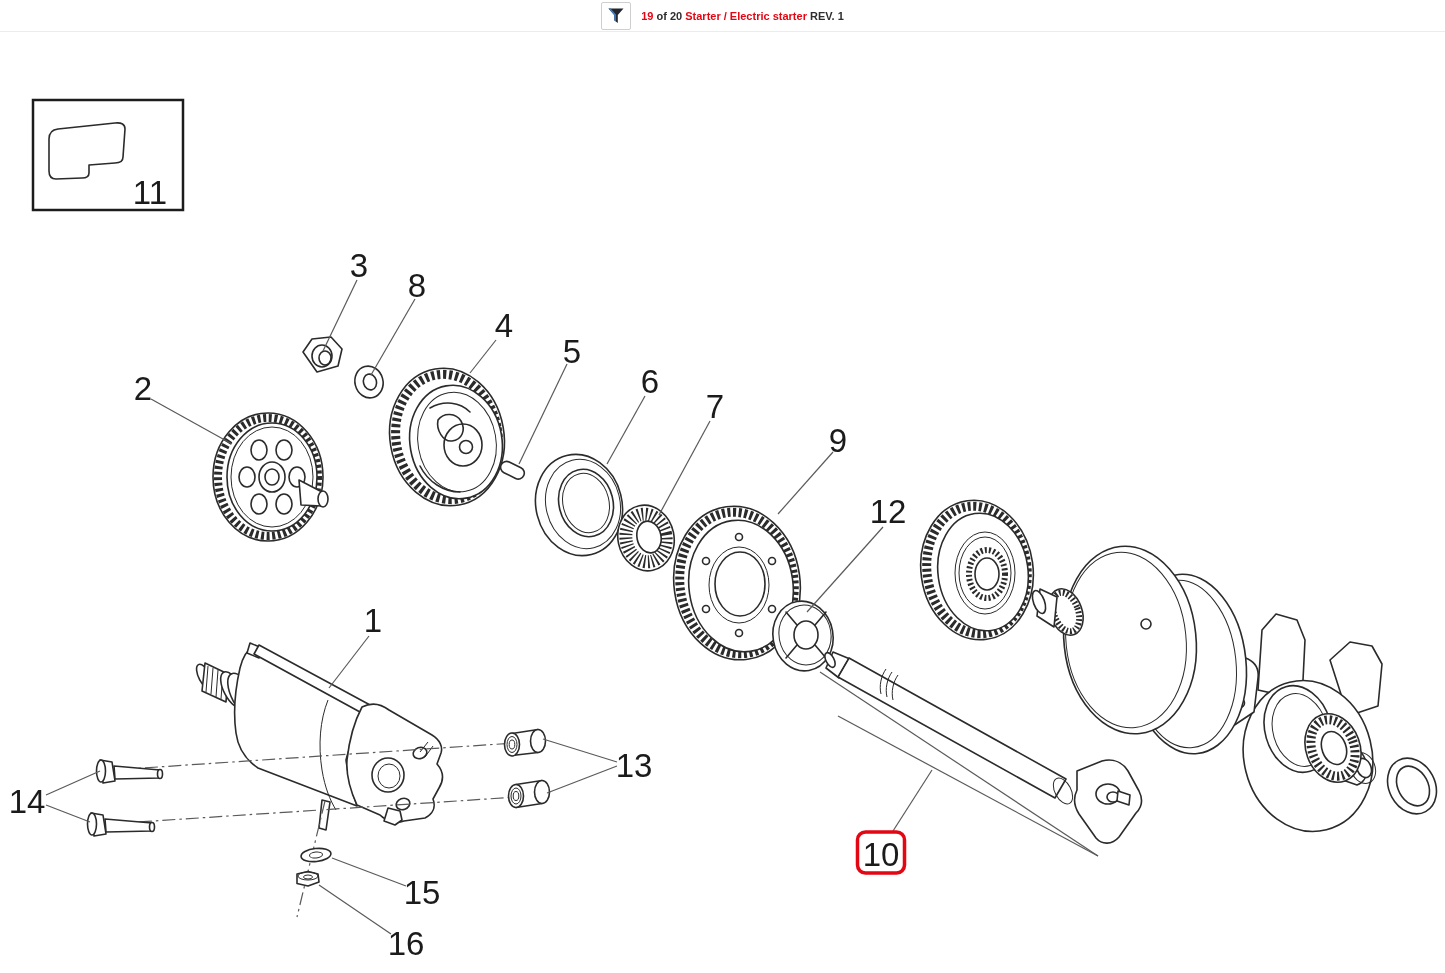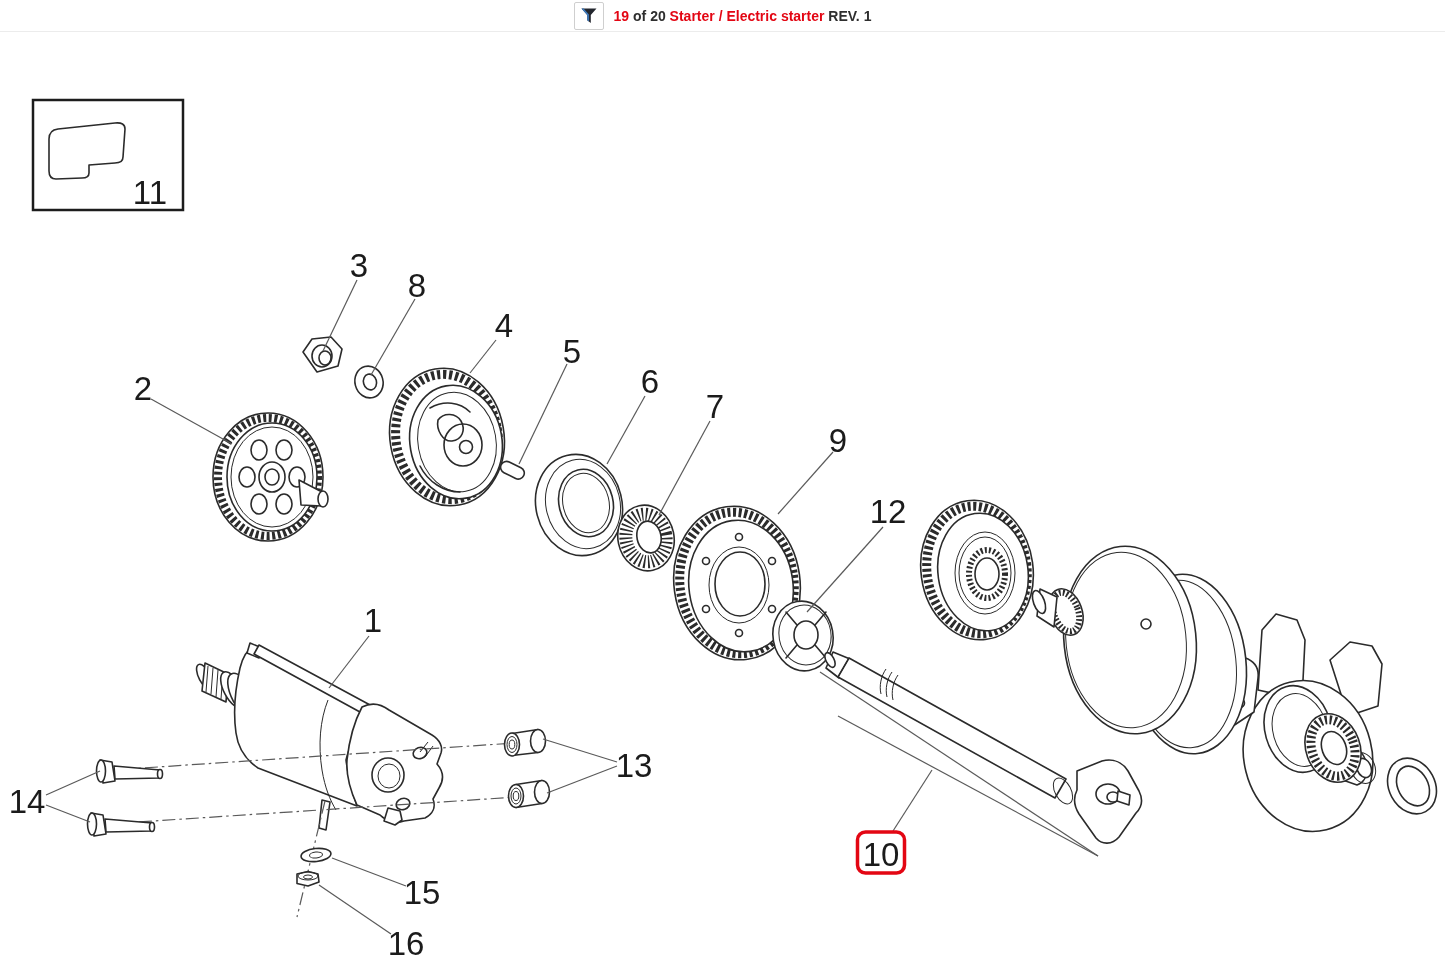--- a/index.html
+++ b/index.html
@@ -9,21 +9,21 @@
   }
   .topbar{
     position:absolute;top:0;left:0;width:1445px;height:31px;background:#fff;
     border-bottom:1px solid #ececec;display:flex;align-items:center;justify-content:center;
     gap:10px;z-index:5;
   }
   .filter-btn{
     width:30px;height:28px;border:1px solid #cfcfcf;background:#fff;border-radius:2px;
     display:flex;align-items:center;justify-content:center;padding:0;cursor:pointer;
   }
-  .crumb{font-size:14px;font-weight:bold;color:#2e2e2e;white-space:nowrap}
+  .crumb{font-size:11px;font-weight:bold;color:#2e2e2e;white-space:nowrap}
   .crumb .red{color:#e30613}
   svg.diagram{position:absolute;top:0;left:0}
   .ln{fill:none;stroke:#2b2b2b;stroke-width:1.6;stroke-linecap:round;stroke-linejoin:round}
   .fw{fill:#fff;stroke:#2b2b2b;stroke-width:1.6;stroke-linecap:round;stroke-linejoin:round}
   .thin{stroke:#2b2b2b;stroke-width:1;fill:none}
   .teeth{fill:#fff;stroke:#2b2b2b}
   .leader{fill:none;stroke:#5a5a5a;stroke-width:1.2}
   .dd{fill:none;stroke:#5a5a5a;stroke-width:1.2;stroke-dasharray:13 4 2.5 4}
   .num{font-family:"Liberation Sans",sans-serif;font-size:33px;fill:#1b1b1b;text-anchor:middle}
 </style>

